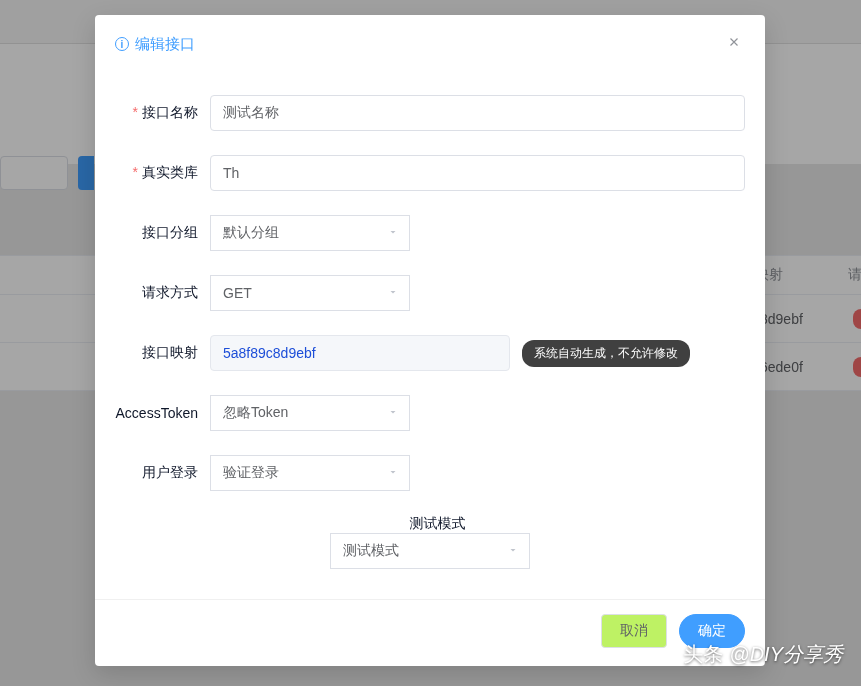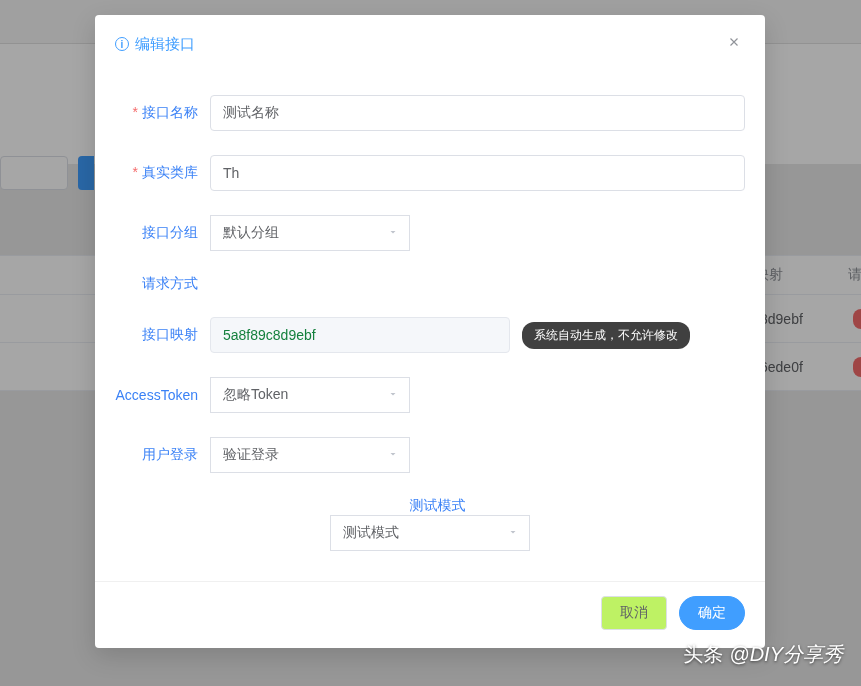--- a/index.html
+++ b/index.html
@@ -124,21 +124,21 @@
       display: flex;
       align-items: center;
       margin-bottom: 24px;
     }
     .form-row:last-child { margin-bottom: 0; flex-direction: column; }
     .form-label {
       width: 95px;
       text-align: right;
       padding-right: 12px;
       font-size: 14px;
-      color: #3b82f6;
+      color: #0f172a;
       flex-shrink: 0;
     }
     .required::before {
       content: "*";
       color: #f56c6c;
       margin-right: 4px;
     }
     .form-input {
       flex: 1;
       height: 36px;
@@ -177,21 +177,21 @@
       gap: 12px;
     }
     .mapping-input {
       width: 300px;
       height: 36px;
       border: 1px solid #e4e7ed;
       border-radius: 4px;
       padding: 0 12px;
       font-size: 14px;
       background: #f5f7fa;
-      color: #15803d;
+      color: #1d4ed8;
       display: flex;
       align-items: center;
     }
     .badge {
       background: #404040;
       color: #fff;
       padding: 5px 12px;
       border-radius: 12px;
       font-size: 12px;
     }
@@ -292,20 +292,26 @@
       <div class="form-select">
         <span>默认分组</span>
         <span class="select-arrow"><svg viewBox="0 0 24 24" fill="currentColor">
               <path d="M7 10l5 5 5-5z"></path>
             </svg></span>
       </div>
     </div>
 
     <div class="form-row">
       <label class="form-label">请求方式</label>
+      <div class="form-select">
+        <span>GET</span>
+        <span class="select-arrow"><svg viewBox="0 0 24 24" fill="currentColor">
+              <path d="M7 10l5 5 5-5z"></path>
+            </svg></span>
+      </div>
     </div>
 
     <div class="form-row">
       <label class="form-label">接口映射</label>
       <div class="mapping-row">
         <div class="mapping-input">5a8f89c8d9ebf</div>
         <span class="badge">系统自动生成，不允许修改</span>
       </div>
     </div>
 

